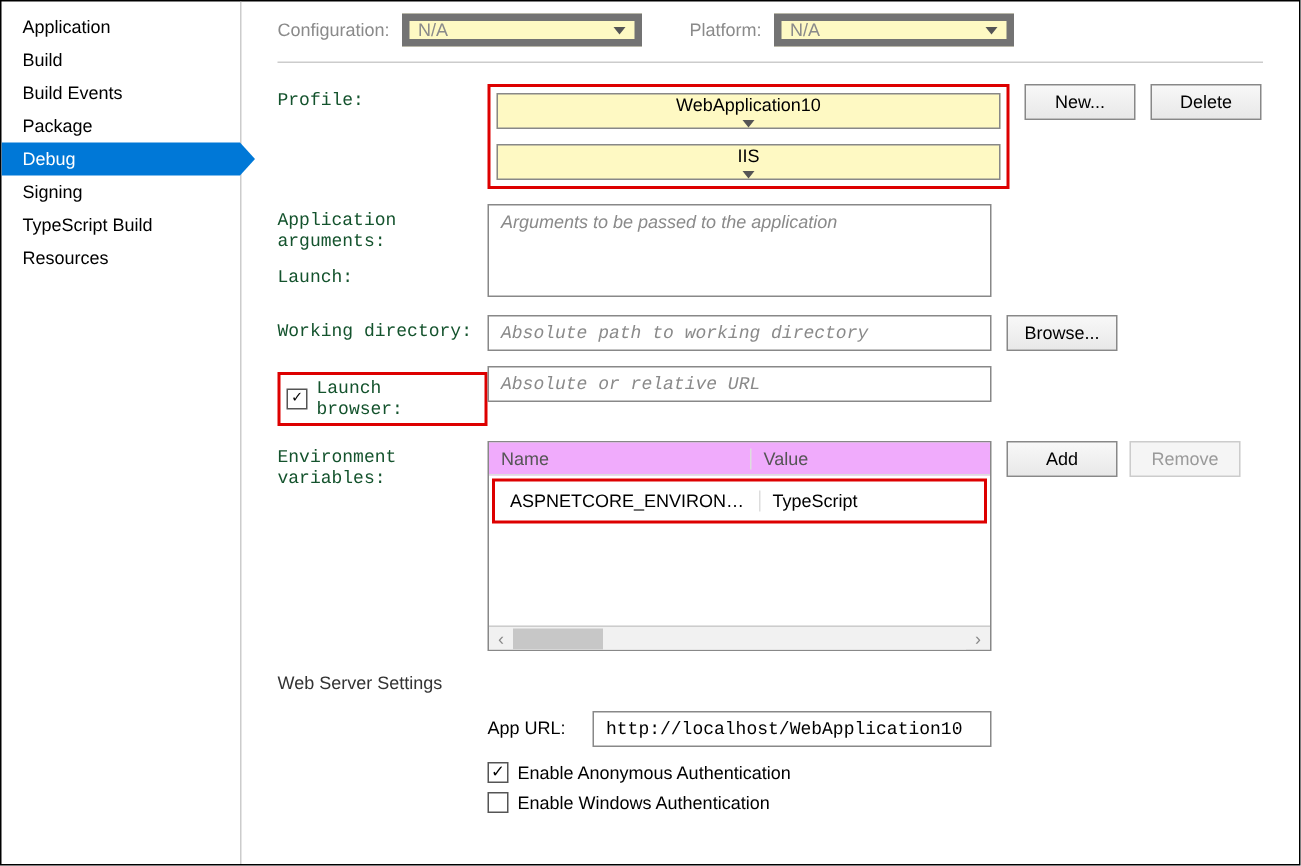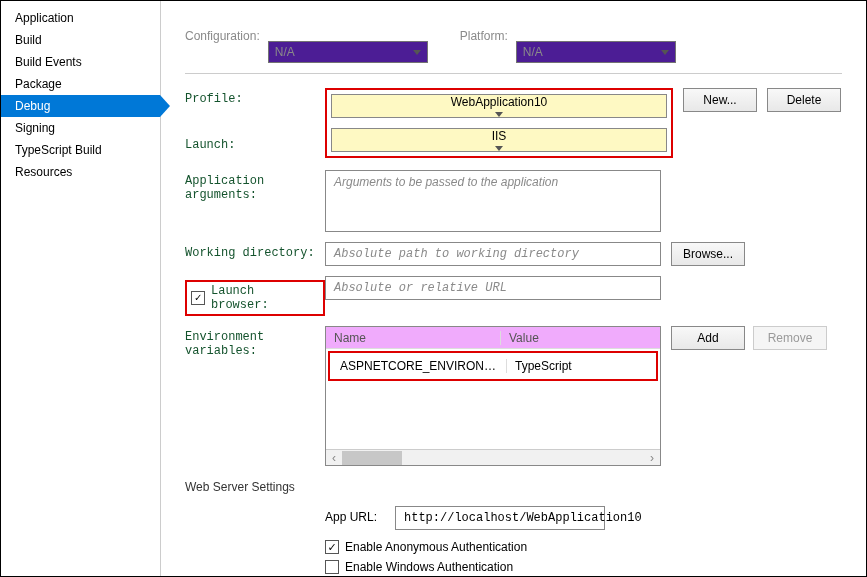--- a/index.html
+++ b/index.html
@@ -46,28 +46,27 @@
   .toprow {
     display: flex;
     gap: 8px;
     align-items: center;
     color: #8a8a8a;
     margin-bottom: 10px;
   }
   .toprow .sel-dis {
     width: 160px;
     height: 22px;
-    background: #4c1d95;
-    border: 1px solid #737373;
+    background: #fef9c3;
+    border: 5px solid #737373;
     display: flex;
     align-items: center;
     padding: 0 6px;
     color: #8a8a8a;
     justify-content: space-between;
-    margin-top: 32px;
   }
   .hr { border-top: 1px solid #ccc; margin-bottom: 14px; }
   .form-row { display: flex; align-items: flex-start; margin-bottom: 10px; }
   .form-label { width: 140px; padding-top: 4px; color: #14532d; font-family: Liberation Mono, monospace; }
   .form-field { flex: 1; display: flex; gap: 10px; align-items: flex-start; }
   .select-box {
     height: 24px;
     border: 1px solid #888;
     background: #fef9c3;
     display: flex;
@@ -203,30 +202,30 @@
           <div class="btn">
               <span>New...</span>
             </div>
           <div class="btn">
               <span>Delete</span>
             </div>
         </div>
       </div>
     </div>
 
+    <div class="form-row">
+      <div class="form-label">Application arguments:</div>
+      <div class="form-field">
+        <div class="textarea-like">Arguments to be passed to the application</div>
+      </div>
+    </div>
+
     <div class="form-row" style="margin-top:-34px;margin-bottom:18px">
       <div class="form-label">Launch:</div>
       <div class="form-field"></div>
-    </div>
-
-    <div class="form-row">
-      <div class="form-label">Application arguments:</div>
-      <div class="form-field">
-        <div class="textarea-like">Arguments to be passed to the application</div>
-      </div>
     </div>
 
     <div class="form-row">
       <div class="form-label">Working directory:</div>
       <div class="form-field">
         <div class="textbox">Absolute path to working directory</div>
         <div class="btn">
             <span>Browse...</span>
           </div>
       </div>
@@ -274,21 +273,21 @@
               <span>Remove</span>
             </div>
         </div>
       </div>
     </div>
 
     <div class="section-title">Web Server Settings</div>
 
     <div class="form-row" style="margin-left:140px">
       <div style="width:70px;padding-top:4px">App URL:</div>
-      <div class="textbox normal" style="width:210px">http://localhost/WebApplication10</div>
+      <div class="textbox normal" style="width:266px">http://localhost/WebApplication10</div>
     </div>
 
     <div style="margin-left:140px">
       <div class="check-row">
         <span class="checkbox checked"></span>
         <span>Enable Anonymous Authentication</span>
       </div>
       <div class="check-row">
         <span class="checkbox"></span>
         <span>Enable Windows Authentication</span>

